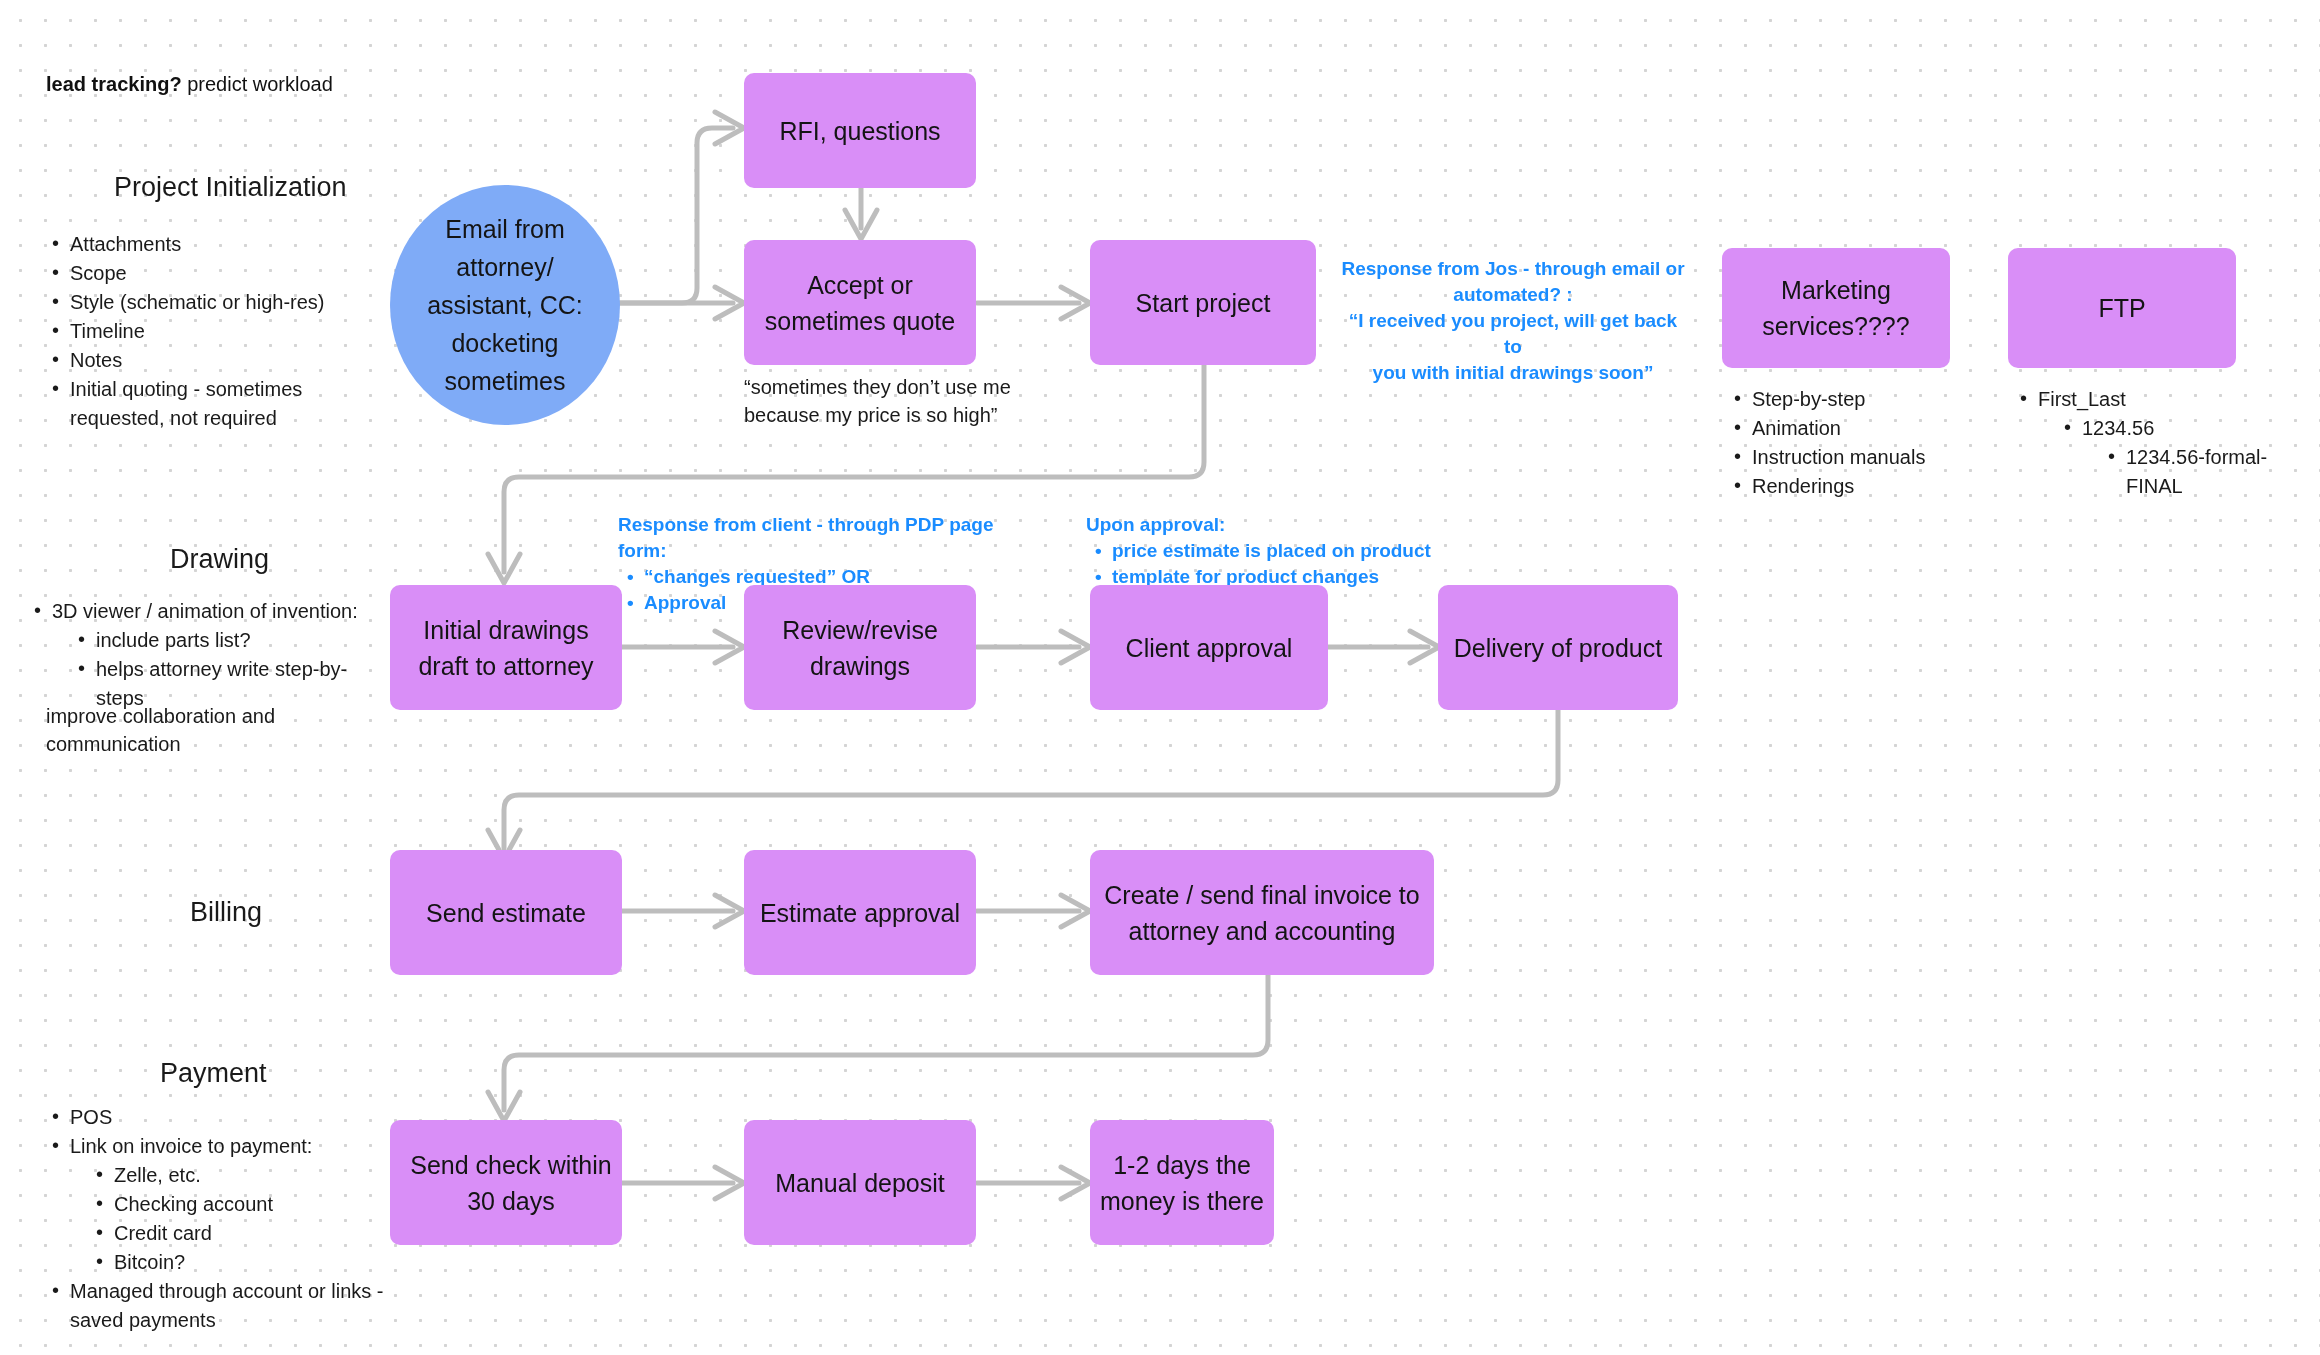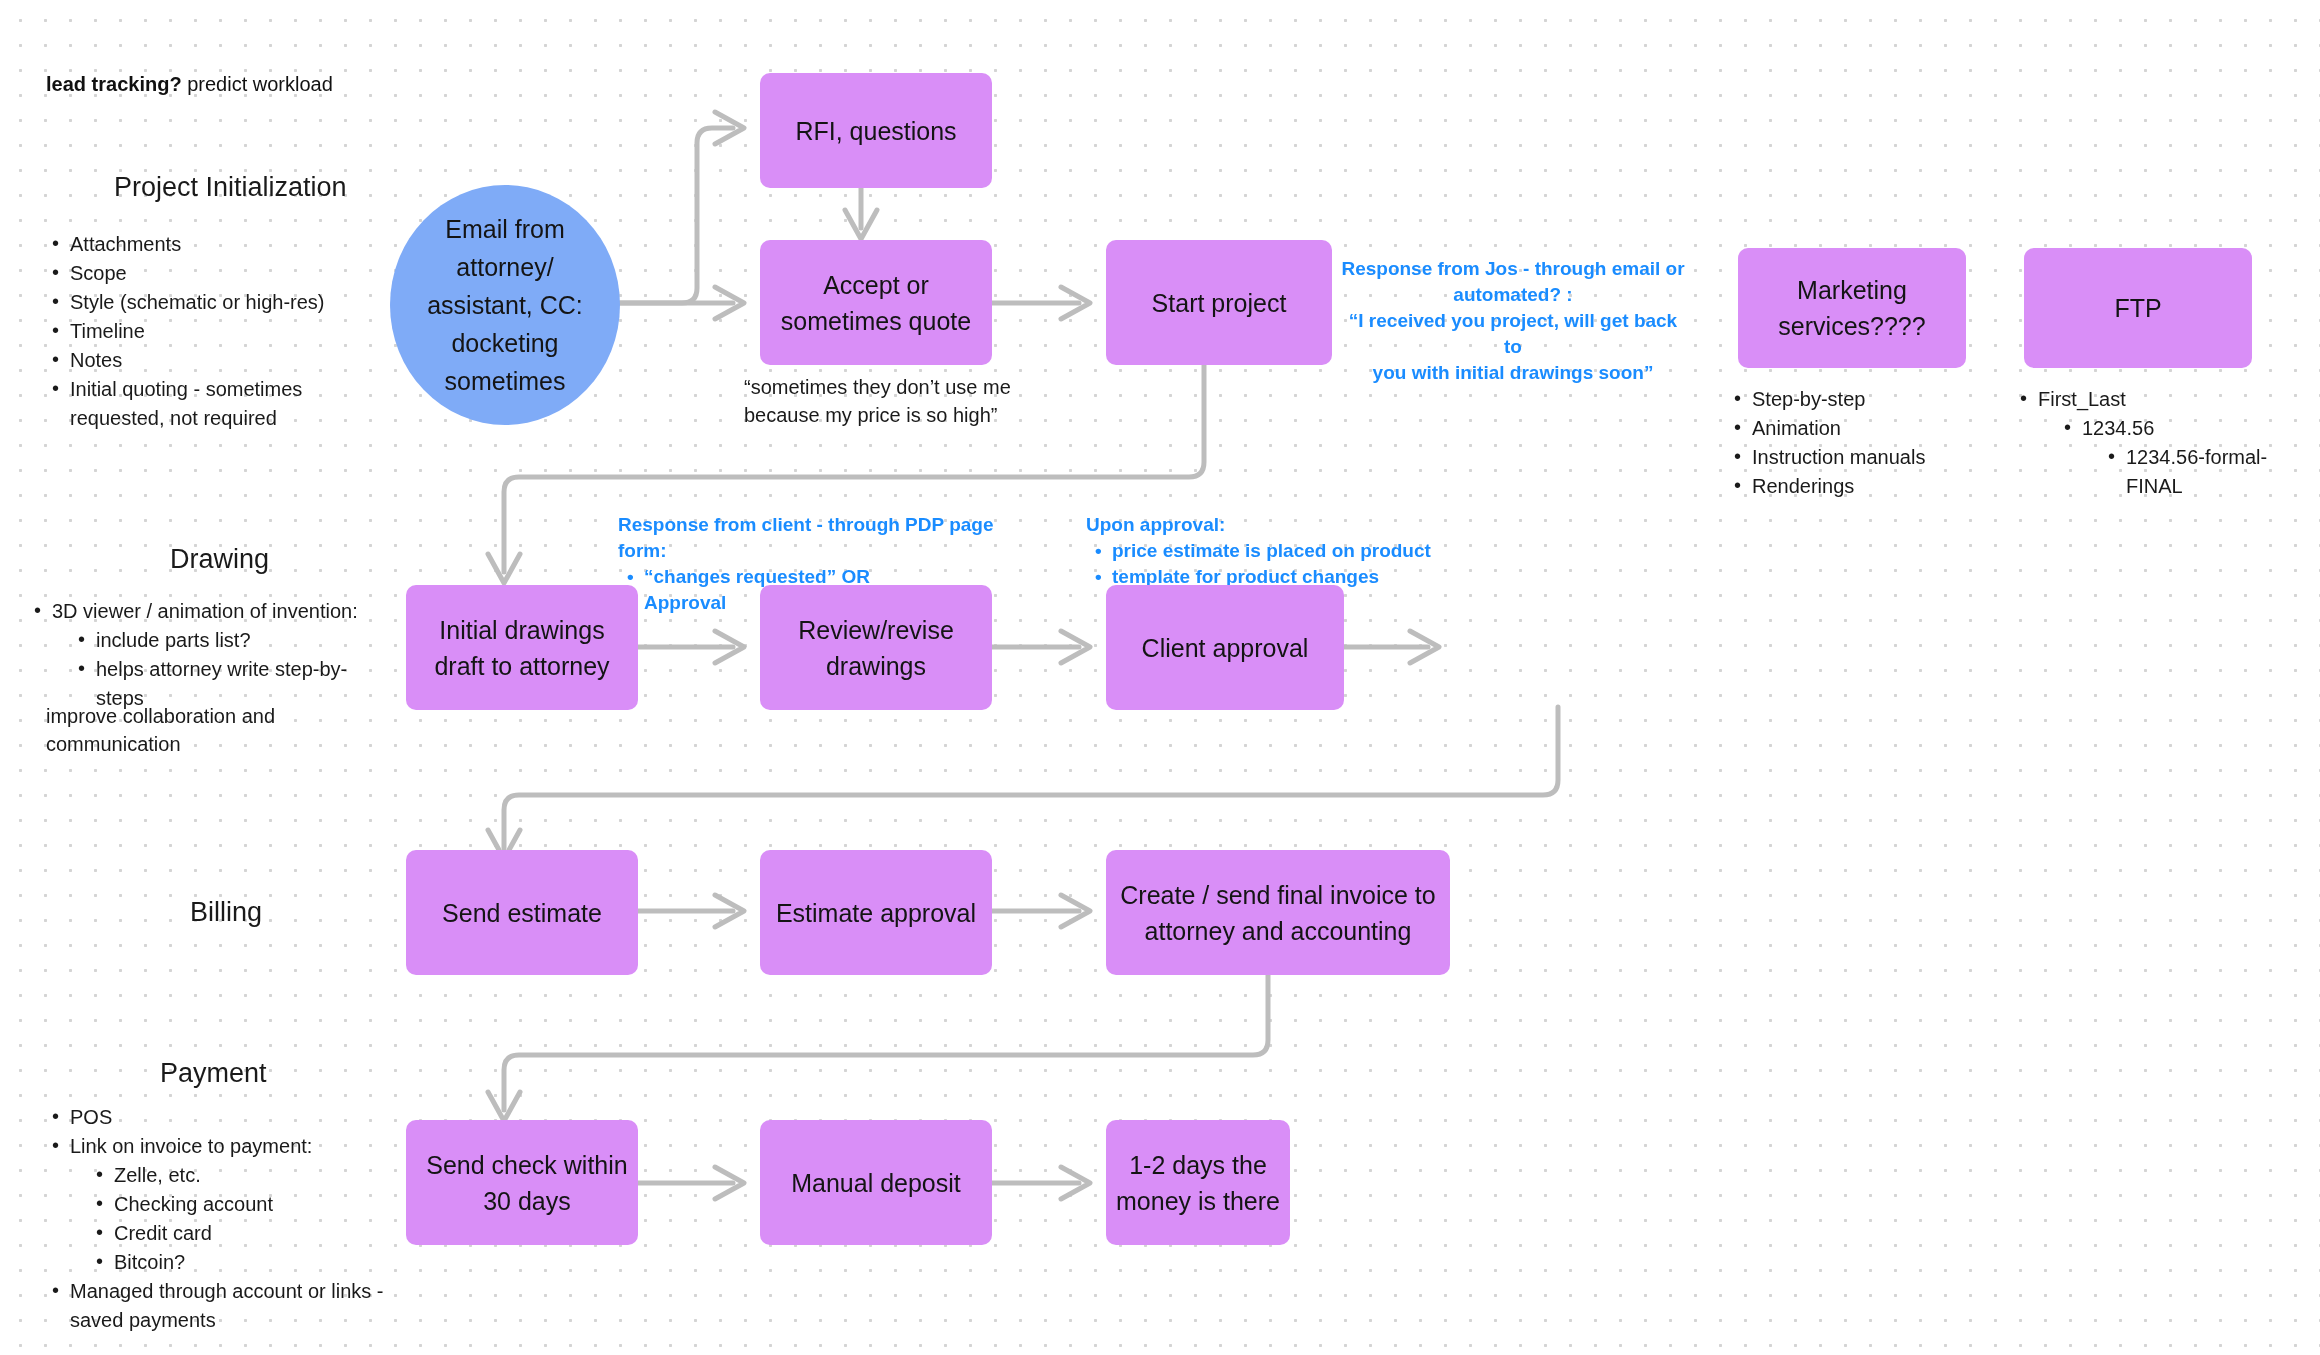--- a/index.html
+++ b/index.html
@@ -25,21 +25,20 @@
     background:#d98ef7;
     border-radius:10px;
     display:flex;align-items:center;justify-content:center;
     text-align:center;
     font-size:25px;
     line-height:36px;
     color:#141414;
     padding:4px 10px;
     box-sizing:border-box;
     white-space:pre-line;
-    margin-left:16px;
   }
   .ellipse{
     position:absolute;
     background:#7fabf7;
     border-radius:50%;
     display:flex;align-items:center;justify-content:center;
     text-align:center;
     font-size:25px;
     line-height:38px;
     color:#141414;
@@ -244,20 +243,21 @@
       <li>price estimate is placed on product</li>
       <li>template for product changes</li>
     </ul>
   </div>
 
   <div class="node" style="left:390px;top:585px;width:232px;height:125px;">Initial drawings
 draft to attorney</div>
   <div class="node" style="left:744px;top:585px;width:232px;height:125px;">Review/revise
 drawings</div>
   <div class="node" style="left:1090px;top:585px;width:238px;height:125px;">Client approval</div>
+  <div class="node" style="left:1438px;top:585px;width:240px;height:125px;">Delivery of product</div>
 
   <div class="section-title" style="left:190px;top:897px;">Billing</div>
 
   <div class="node" style="left:390px;top:850px;width:232px;height:125px;">Send estimate</div>
   <div class="node" style="left:1090px;top:850px;width:344px;height:125px;">Create / send final invoice to
 attorney and accounting</div>
   <div class="node" style="left:744px;top:850px;width:232px;height:125px;">Estimate approval</div>
 
   <div class="section-title" style="left:160px;top:1058px;">Payment</div>
   <ul class="bl" style="position:absolute;left:48px;top:1103px;width:340px;">

